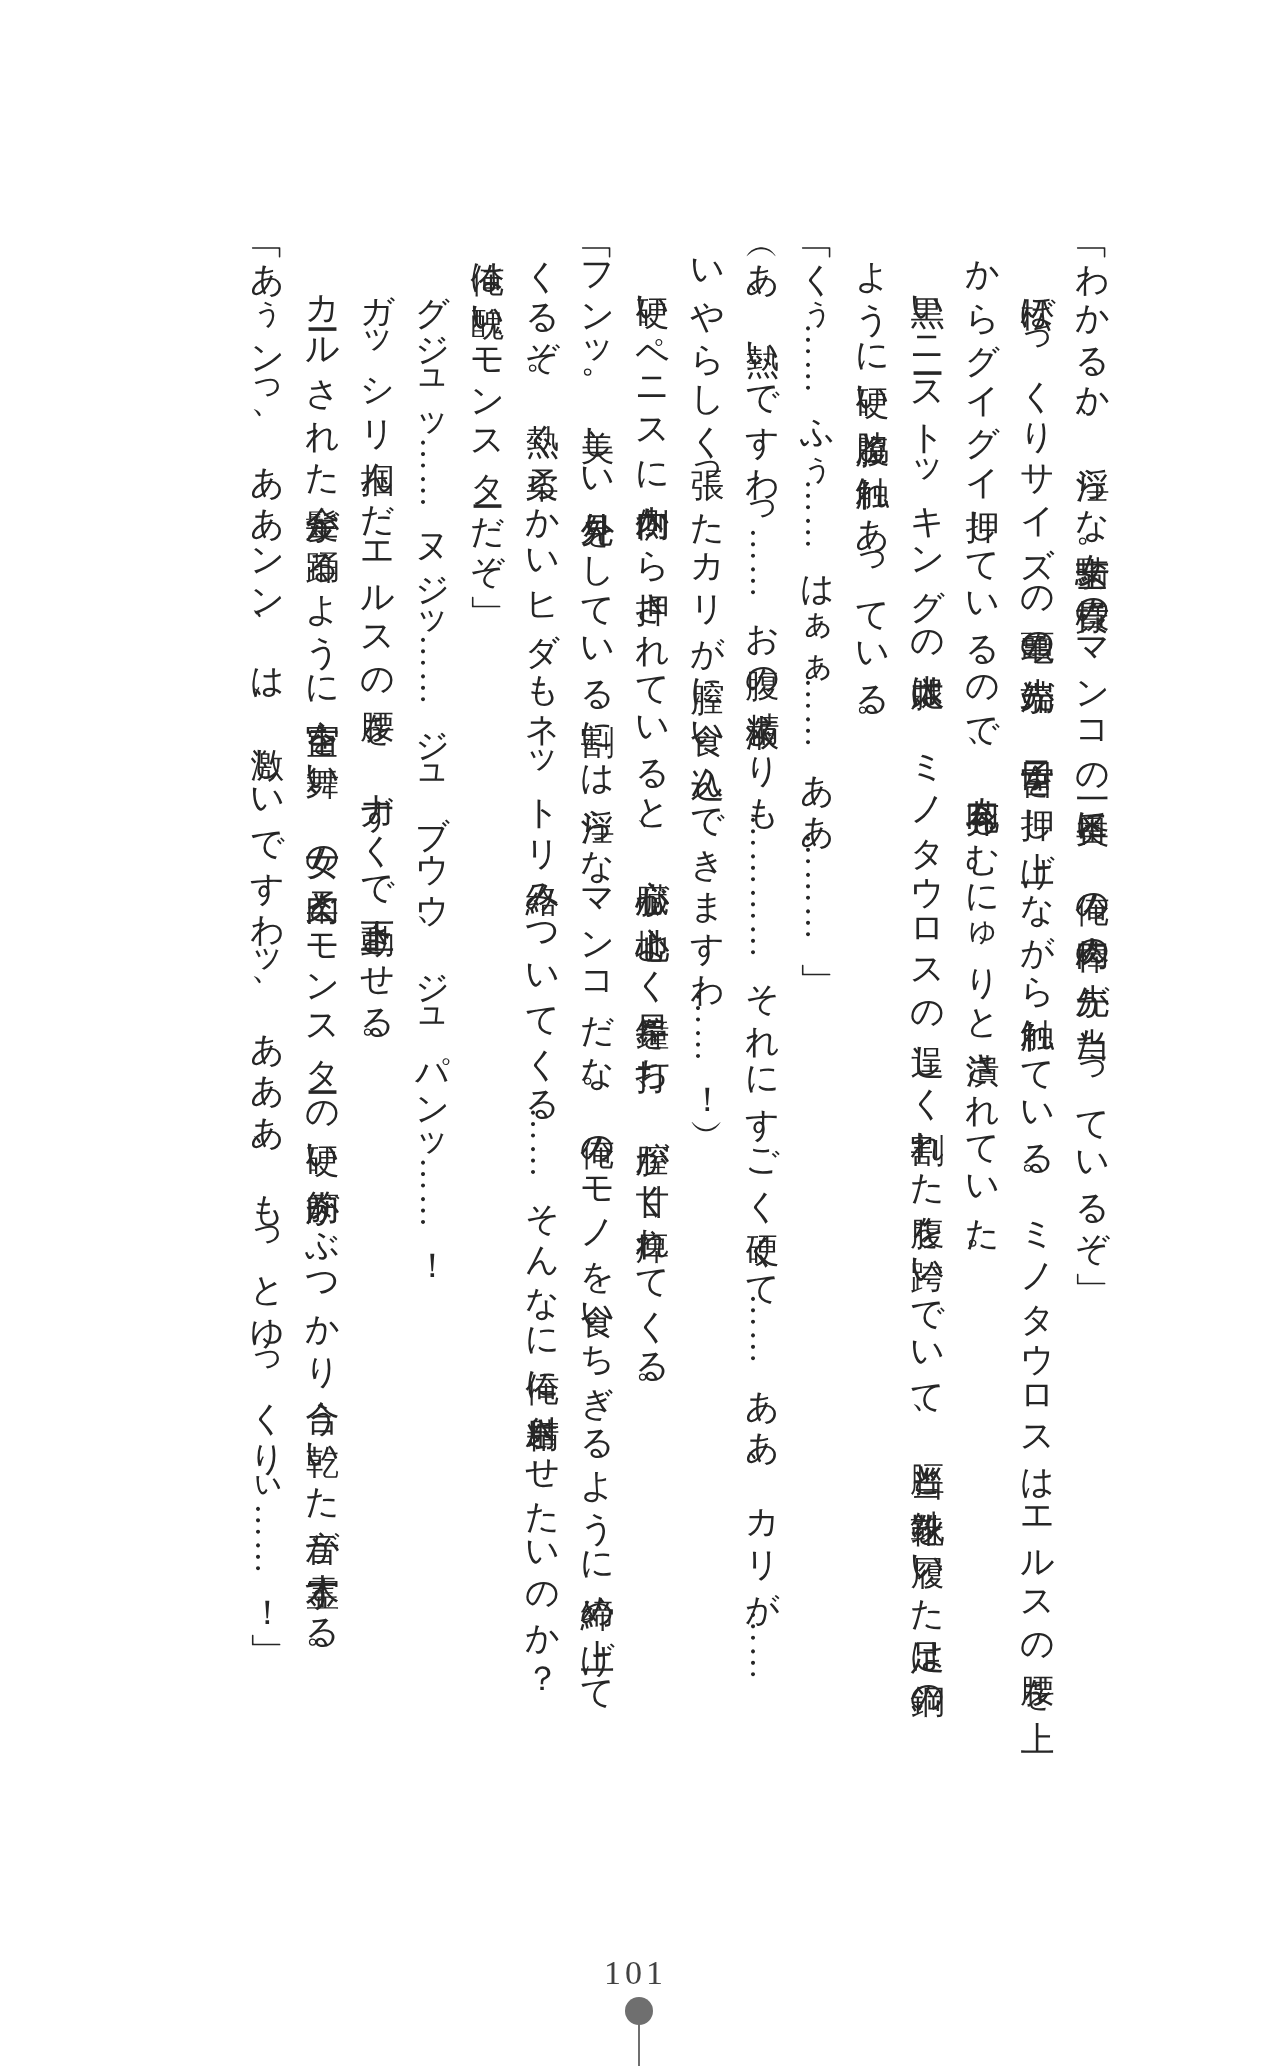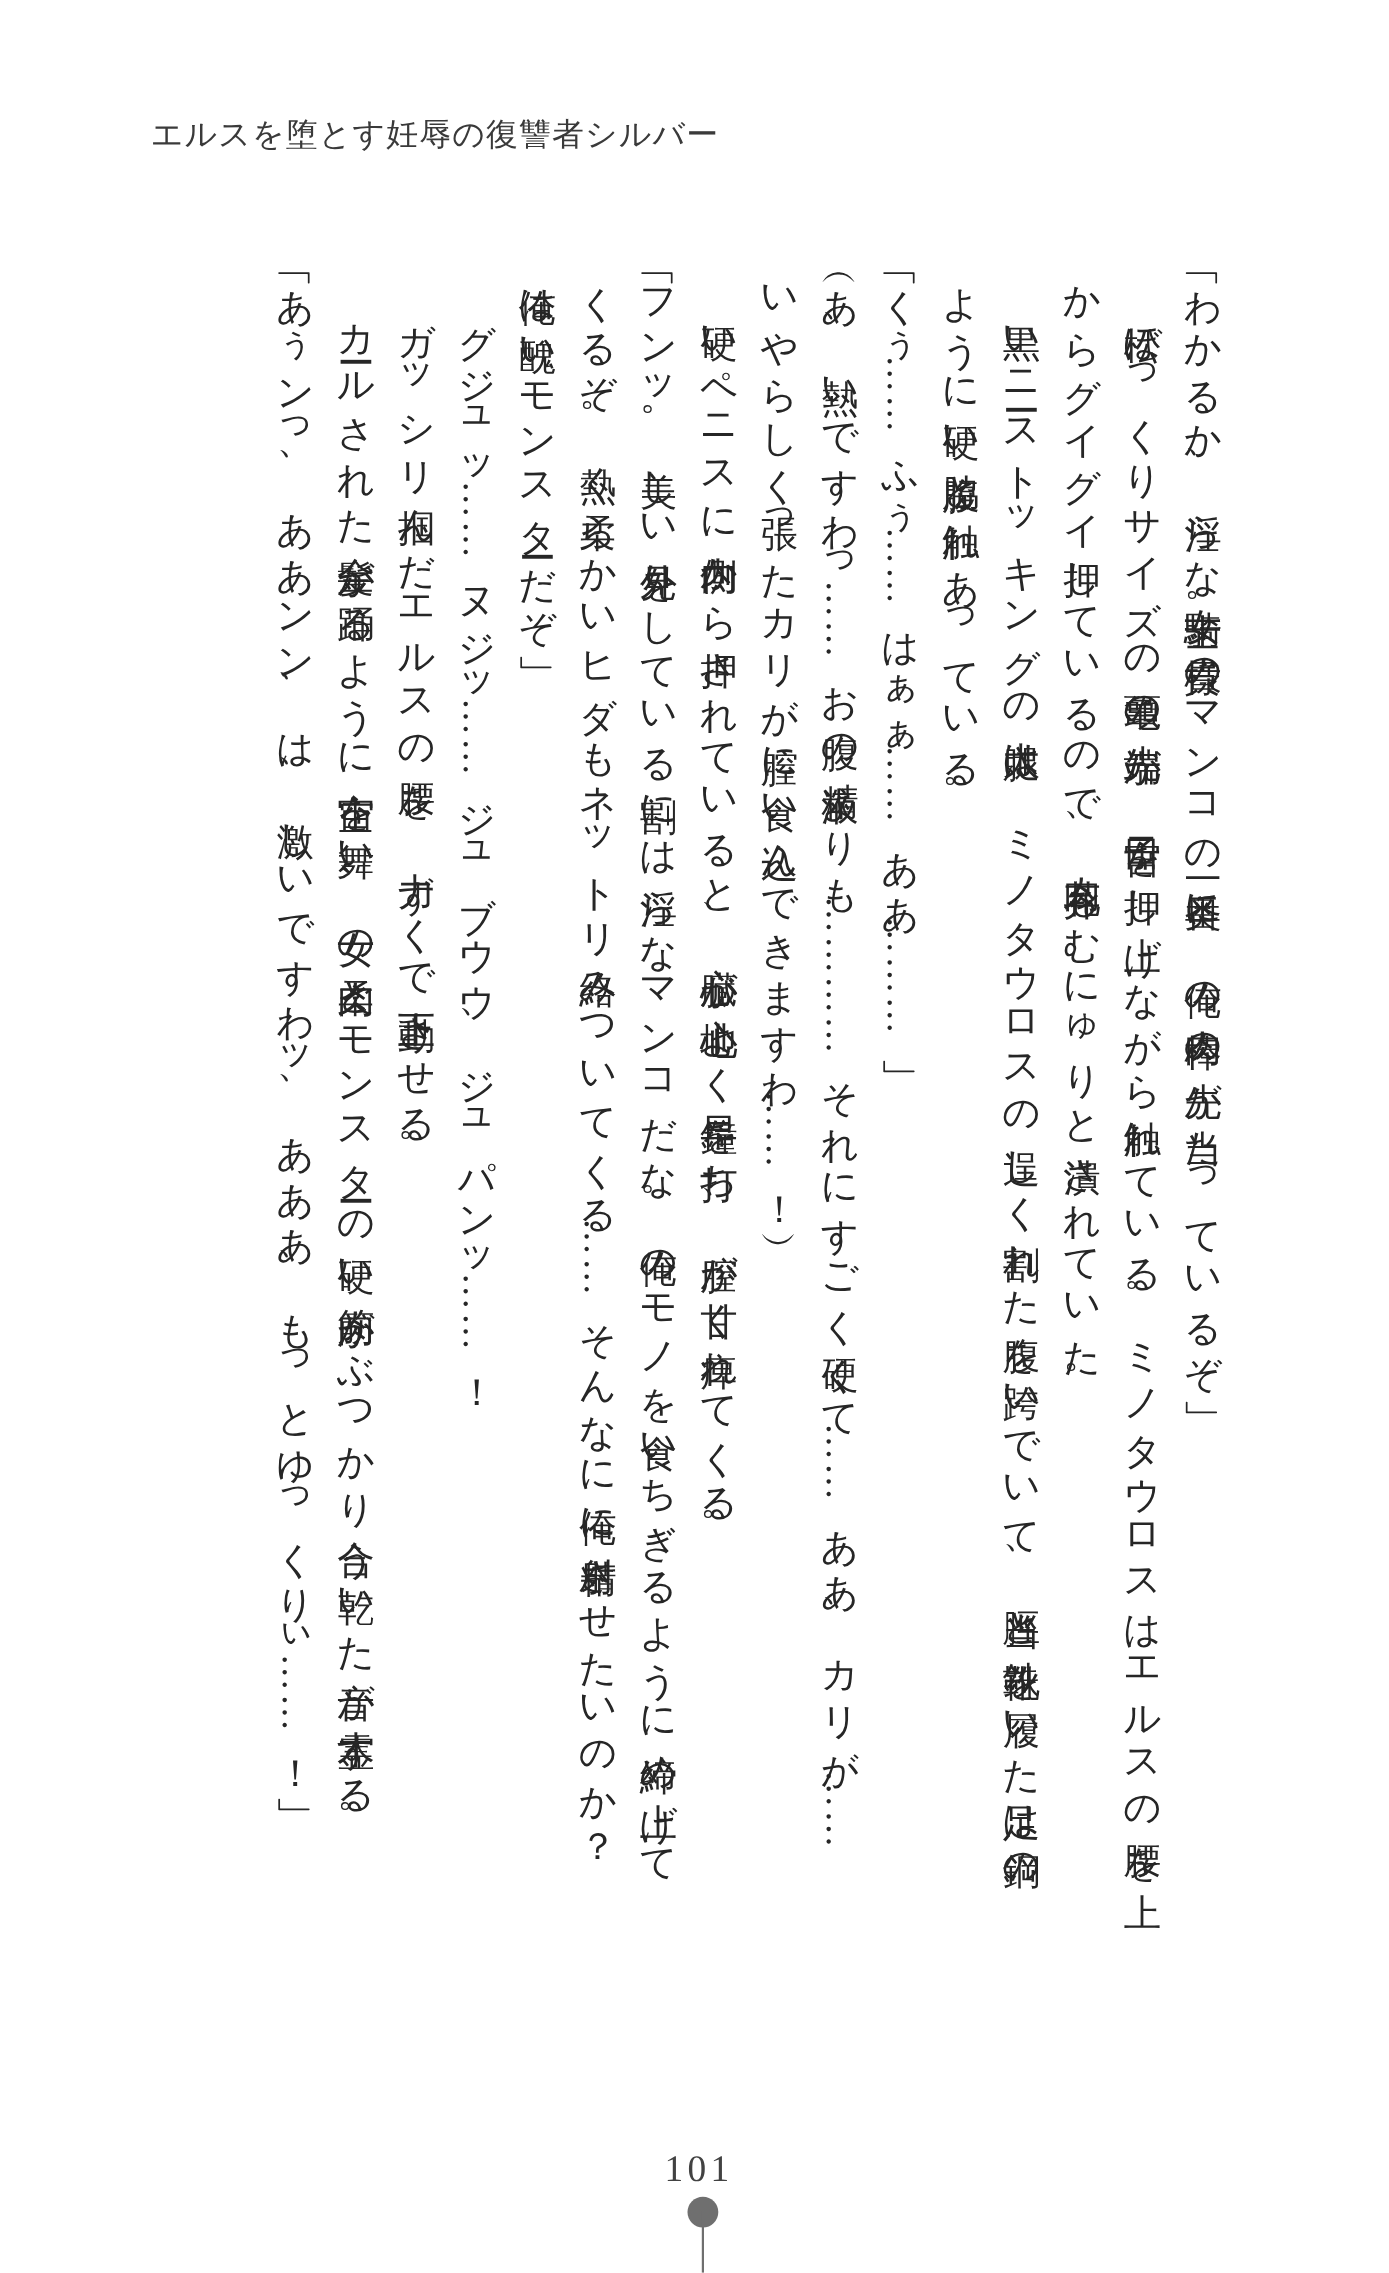--- a/index.html
+++ b/index.html
@@ -62,23 +62,20 @@
     left: 638px; top: 2010px;
     width: 2px; height: 56px;
     background: var(--ornament);
   }
 </style>
 </head>
 <body>
 
 <div class="page">
 
-  <div class="running-header">
-    <span>エルスを堕とす妊辱の復讐者シルバー</span>
-  </div>
 
   <div class="main-text">
       <p class="para">「わかるか、淫らな女騎士。貴様のマンコの一番奥に、俺の肉棒の先が当たっているぞ」</p>
       <p class="para indent">松ぼっくりサイズの亀頭の先端が、子宮口を押し上げながら触れている。ミノタウロスはエルスの腰を上からグイグイ押しているので、肉花弁もむにゅりと潰されていた。</p>
       <p class="para indent">黒いニーストッキングの太腿は、ミノタウロスの逞しく割れた腹を跨いでいて、脛当と鉄靴を履いた足は鋼のように硬い脇腹と触れあっている。</p>
       <p class="para">「くぅ……ふぅ……はぁぁ……ああ………」</p>
       <p class="para">（あ、熱いですわっ……お腹の精液よりも…………それにすごく硬くて……ああ、カリが……いやらしく張ったカリが膣に食い込んできますわ……！）</p>
       <p class="para indent">硬いペニスに内側から押されていると、心臓が心地よく早鐘を打ち、膣が甘く痺れてくる。</p>
       <p class="para">「フンッ。美しい外見をしている割には淫らなマンコだな。俺のモノを食いちぎるように締め上げてくるぞ。熱く柔らかいヒダもネットリ絡みついてくる……そんなに俺に射精させたいのか？　俺は醜いモンスターだぞ」</p>
       <p class="para indent">グジュッ……ヌジッ……ジュブウウ、ジュパンッ……！</p>

